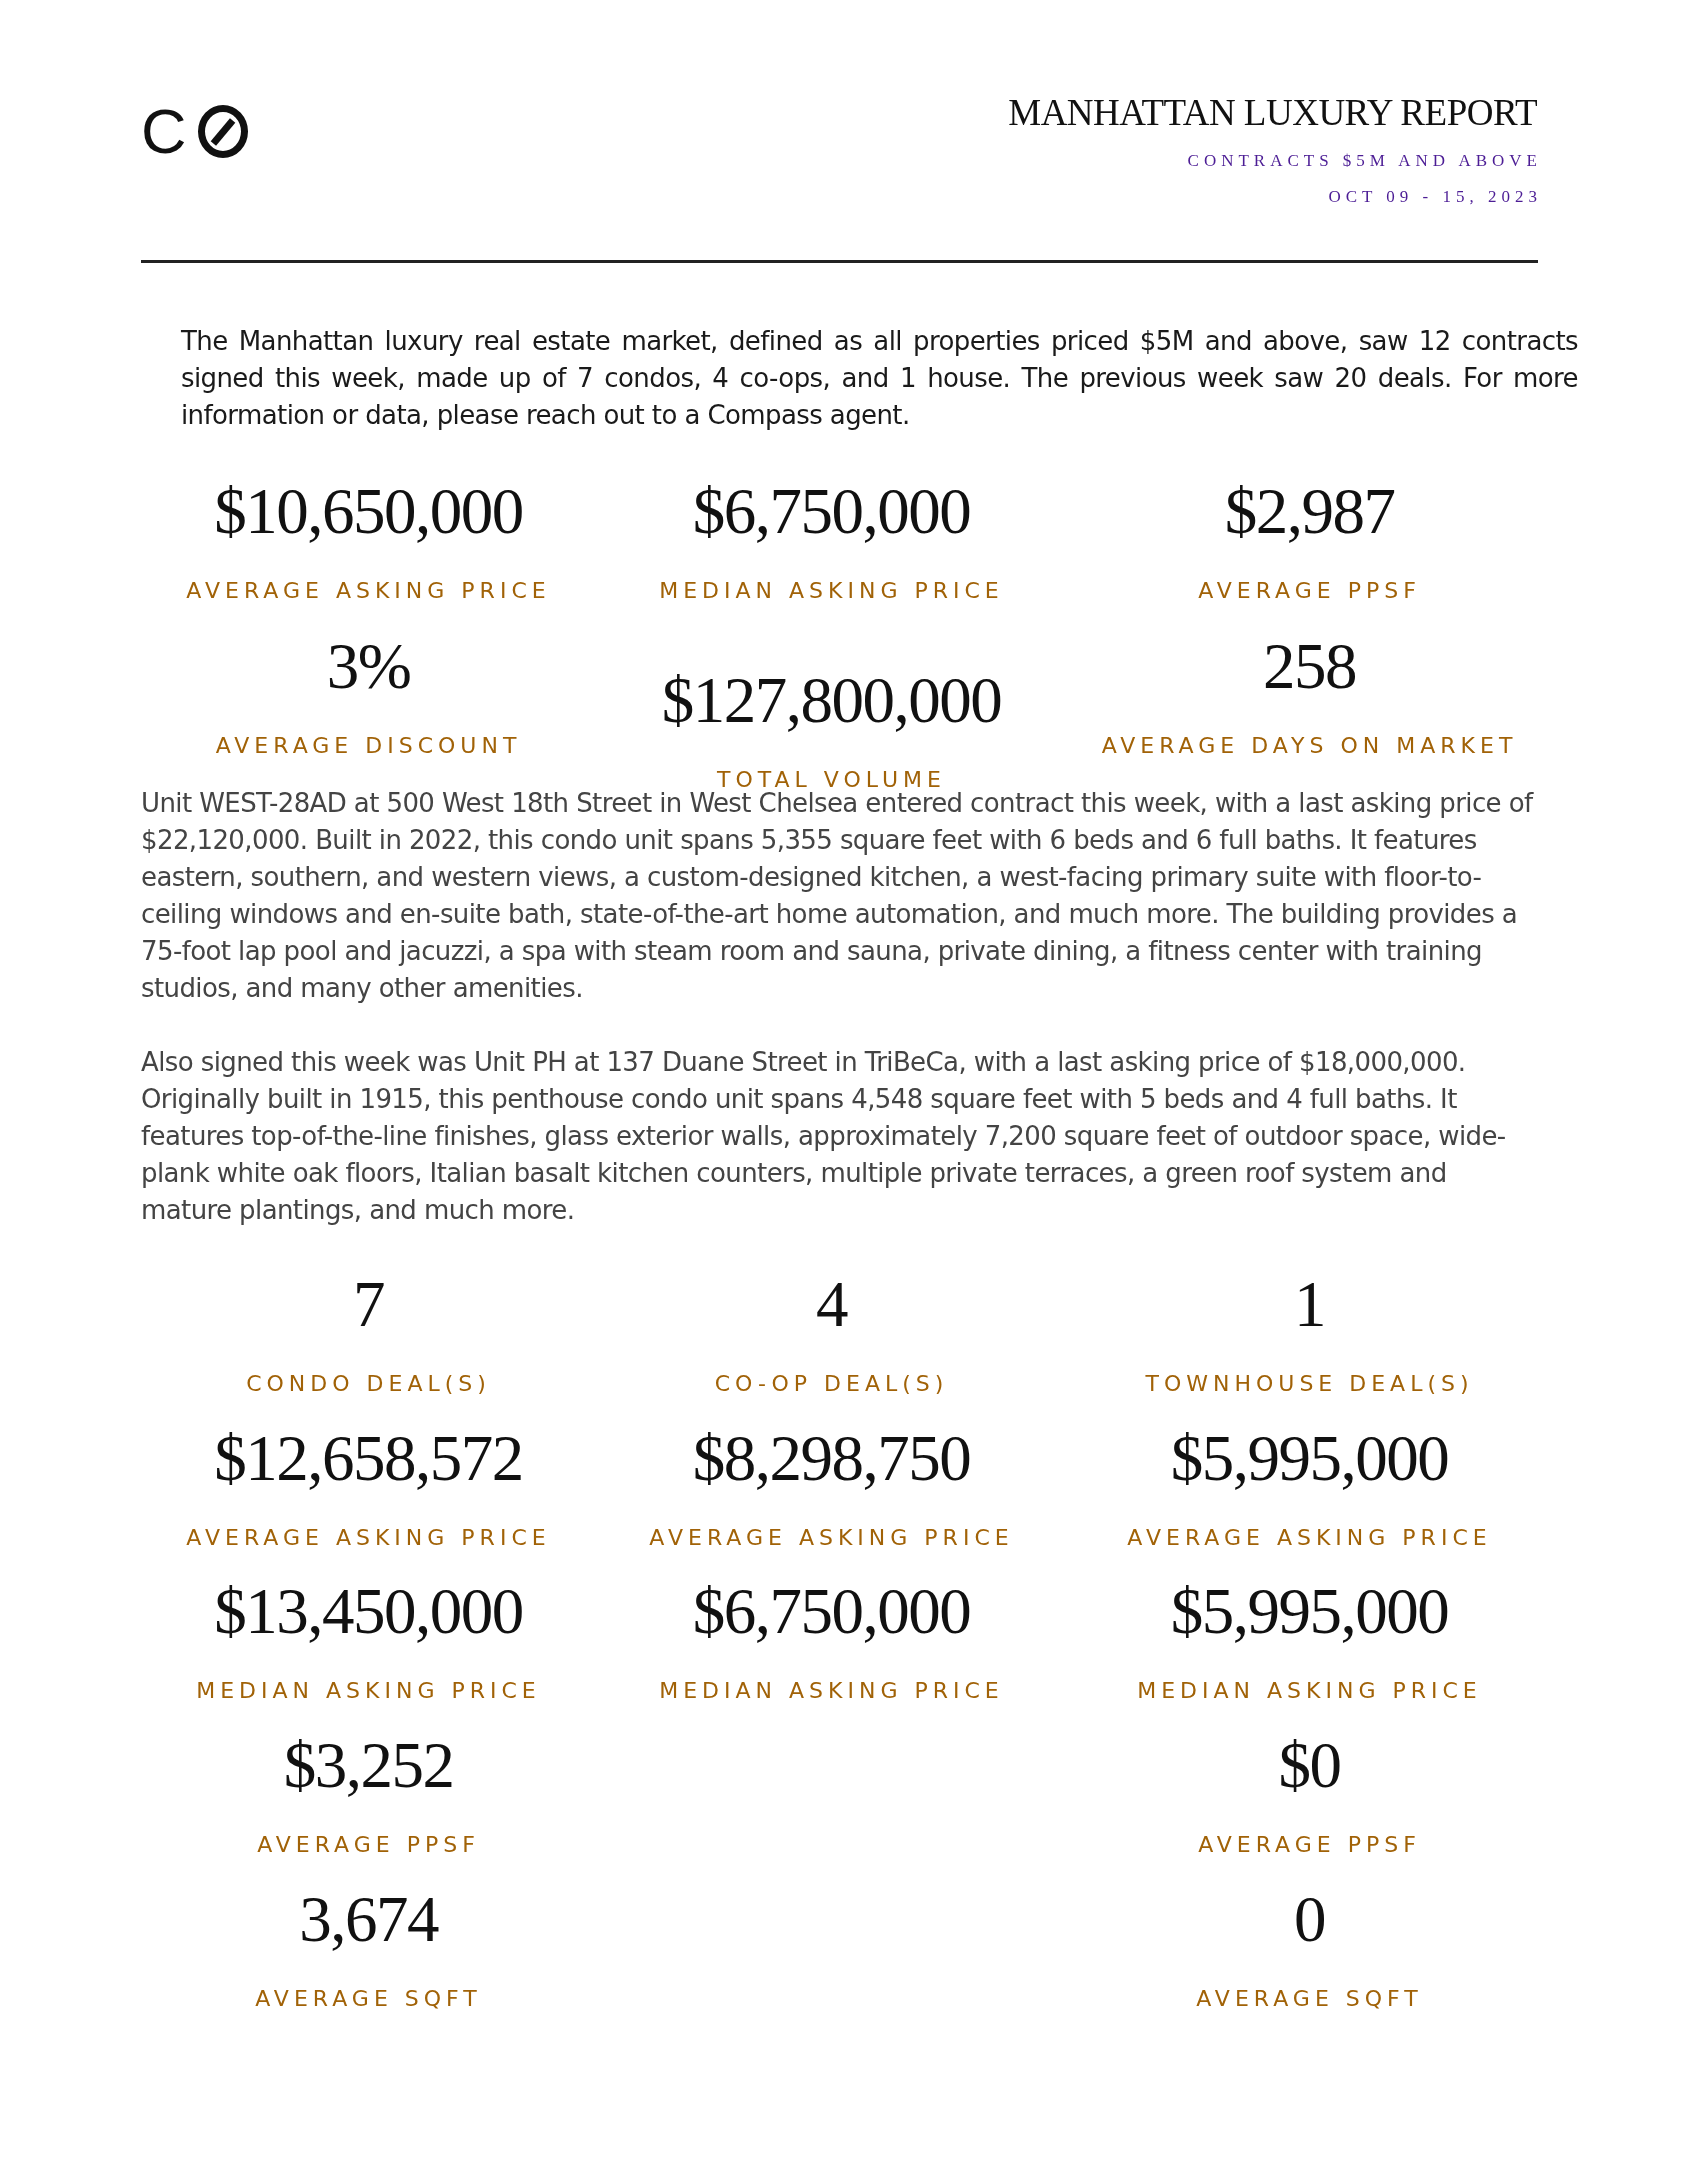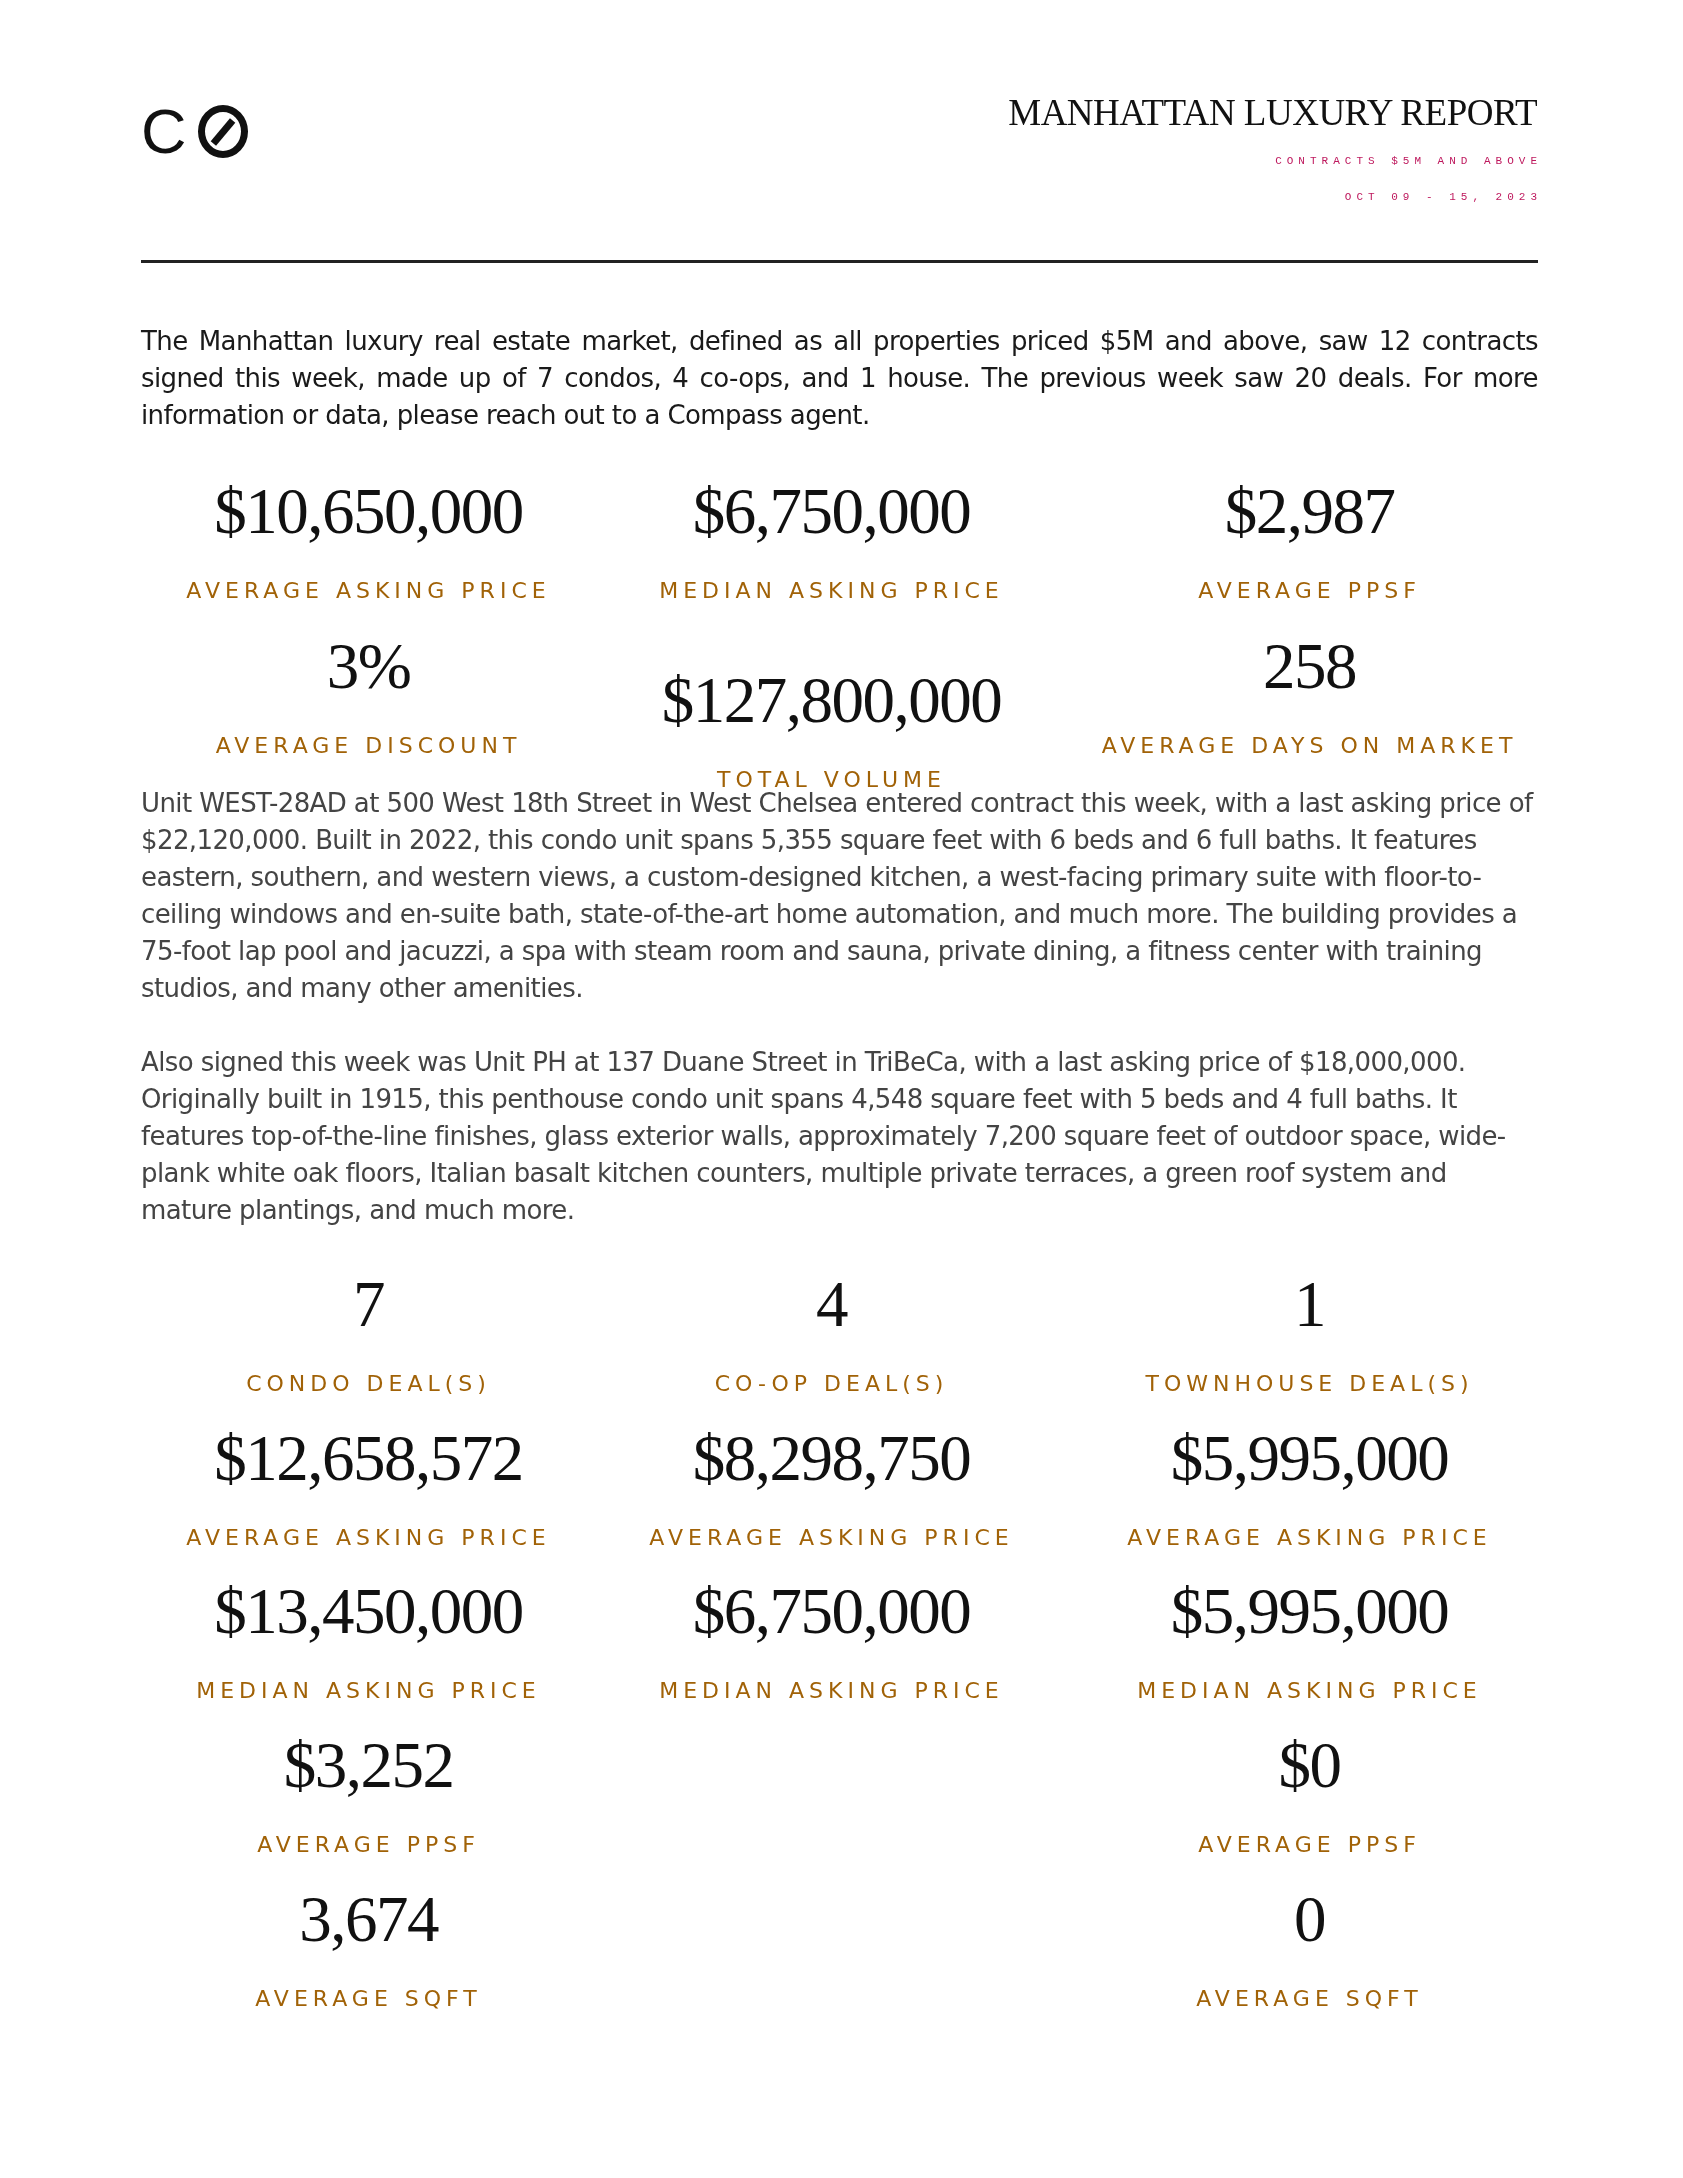--- a/index.html
+++ b/index.html
@@ -6,27 +6,27 @@
   body { width: 1683px; height: 2178px; position: relative; overflow: hidden; }
   .page { position: absolute; left: 0; top: 0; width: 1683px; height: 2178px; }
 
   .logo { position: absolute; left: 141px; top: 99px; height: 65px; display: flex; align-items: center; }
   .logo-text { font-family: "Liberation Sans", sans-serif; font-size: 63px; letter-spacing: 9px; color: #111; font-weight: 400; line-height: 1; }
   .logo-o { display: inline-block; position: relative; width: 50px; height: 53px; border: 7px solid #111; border-radius: 50%; box-sizing: border-box; margin: 0 9px 0 2px; vertical-align: -3px; }
   .logo-o::after { content: ""; position: absolute; left: 50%; top: 50%; width: 7px; height: 30px; background: #111; transform: translate(-50%, -50%) rotate(40deg); }
 
   .header-right { position: absolute; right: 146px; top: 91px; text-align: right; }
   .report-title { font-family: "Liberation Serif", serif; font-size: 37px; color: #111; letter-spacing: -0.5px; line-height: 44px; }
-  .report-sub { font-family: Liberation Mono, monospace; font-size: 11px; letter-spacing: 5px; color: #be185d; line-height: 36px; margin-right: -5px; }
+  .report-sub { font-family: Liberation Serif, serif; font-size: 17px; letter-spacing: 5px; color: #4c1d95; line-height: 36px; margin-right: -5px; }
   .report-sub.first { margin-top: 8px; }
 
   .divider { position: absolute; left: 141px; width: 1397px; top: 260px; height: 3px; background: #222; }
 
   .para { position: absolute; left: 141px; width: 1397px; font-family: "DejaVu Sans", sans-serif; font-size: 26px; line-height: 37px; color: #2a2a2a; margin: 0; letter-spacing: -0.6px; }
-  .para.justify { text-align: justify; color: #1a1a1a; }
+  .para.justify { text-align: justify; color: #1a1a1a; margin-left: 40px; }
   .para.gray { color: #444; }
 
   .stat { position: absolute; width: 475px; text-align: center; }
   .stat-value { font-family: "Liberation Serif", serif; font-size: 65px; color: #111; line-height: 59px; letter-spacing: -1.5px; }
   .stat-label { font-family: "DejaVu Sans", sans-serif; font-size: 22px; letter-spacing: 5px; color: #a16207; line-height: 24px; margin-top: 38px; }
 </style>
 </head>
 <body>
 
 <div class="page">

